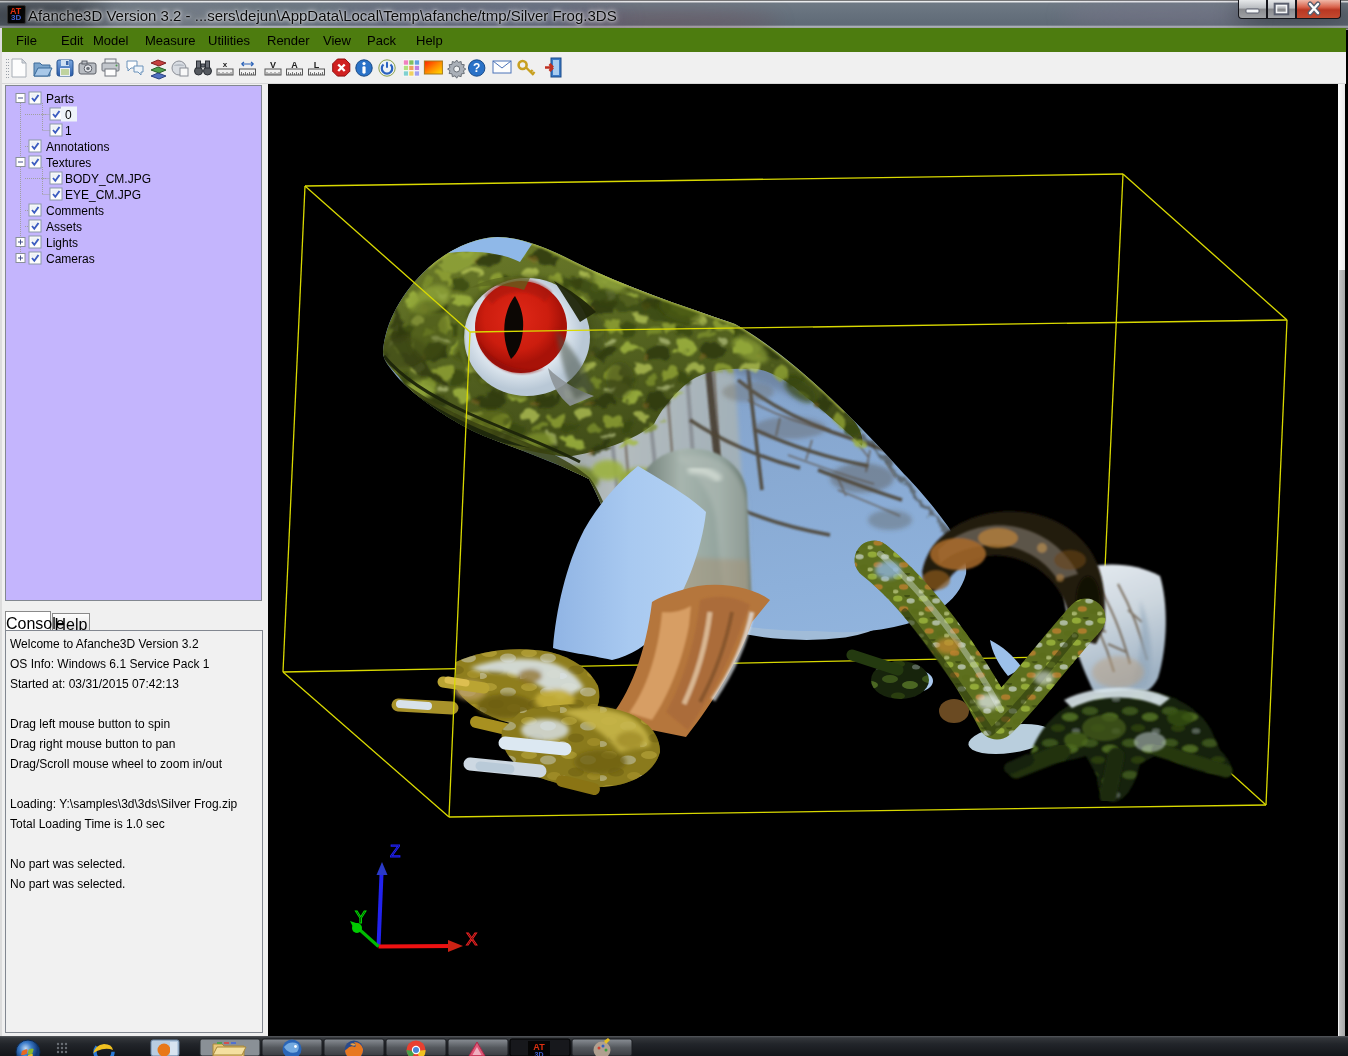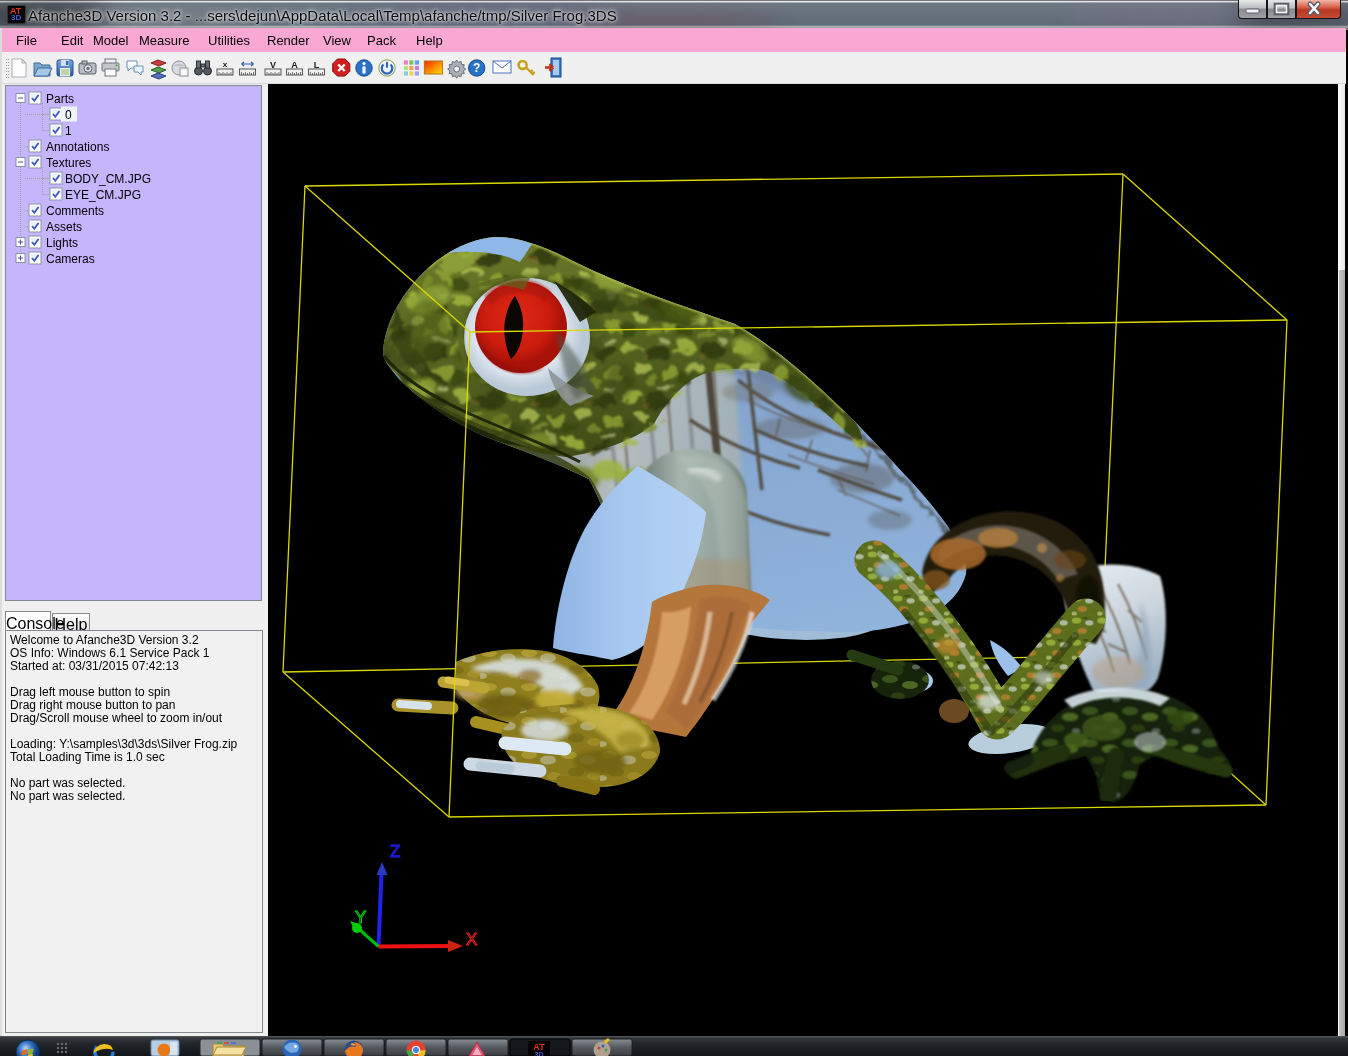--- a/index.html
+++ b/index.html
@@ -4,31 +4,31 @@
 html,body{margin:0;padding:0;width:1348px;height:1056px;overflow:hidden;background:#000;font-family:"Liberation Sans",sans-serif;}
 .abs{position:absolute;}
 #titlebar{position:absolute;left:0;top:0;width:1348px;height:30px;
  background:linear-gradient(#000 0px,#eef0f2 1px,#e6e8ea 2px,#6e7984 3px,#66717d 14px,#5f6a76 25px,#c2c5c9 27px,#46464a 29px,#fafafa 30px);}
 .tblob{position:absolute;border-radius:50%;filter:blur(9px);}
 #titletext{position:absolute;left:28px;top:7px;font-size:15px;color:#0a0a0a;white-space:pre;
  text-shadow:0 0 4px rgba(255,255,255,.8),0 0 7px rgba(255,255,255,.75),0 0 2px rgba(255,255,255,.7);}
 #appico{position:absolute;left:7px;top:5px;width:17px;height:17px;background:#050505;border:1px solid #333;border-radius:2px;}
 #appico .at{position:absolute;left:2px;top:0px;font-size:9px;font-weight:bold;color:#e03010;}
 #appico .d3{position:absolute;left:3px;top:7px;font-size:8px;font-weight:bold;color:#4060d0;}
-#menubar{position:absolute;left:2px;top:28px;width:1344px;height:24px;background:#f9a8d4;border-bottom:1px solid #f0f0f0;}
+#menubar{position:absolute;left:2px;top:28px;width:1344px;height:24px;background:#4d7c0f;border-bottom:1px solid #f0f0f0;}
 #menubar span{position:absolute;top:5px;font-size:13px;color:#000;}
 #toolbar{position:absolute;left:2px;top:53px;width:1344px;height:30px;background:#f0f0f0;border-bottom:1px solid #d8d8d8;}
 #leftcol{position:absolute;left:2px;top:84px;width:266px;height:952px;background:#f0f0f0;}
 #treebox{position:absolute;left:3px;top:1px;width:255px;height:514px;background:#c4b5fd;border:1px solid #828790;}
 #tabrow{position:absolute;left:3px;top:527px;width:255px;height:19px;}
 .tab{position:absolute;font-size:16px;color:#000;}
 #tabconsole{left:0px;top:0px;width:46px;height:19px;background:#fff;border:1px solid #8a8a8a;border-bottom:none;z-index:2;text-align:center;padding-top:3px;box-sizing:border-box;}
 #tabhelp{left:47px;top:2px;width:38px;height:17px;background:linear-gradient(#fdfdfd,#e4e4e4);border:1px solid #8a8a8a;border-bottom:none;text-align:center;padding-top:2px;box-sizing:border-box;}
 #consolebox{position:absolute;left:3px;top:546px;width:256px;height:401px;background:#f1f1f1;border:1px solid #828790;z-index:1;}
-#consoletext{position:absolute;left:4px;top:3px;font-size:12px;line-height:13px;color:#000;white-space:pre;}
+#consoletext{position:absolute;left:4px;top:3px;font-size:12px;line-height:20px;color:#000;white-space:pre;}
 #vp{position:absolute;left:268px;top:84px;}
 #rightstrip1{position:absolute;left:1338px;top:84px;width:7px;height:186px;background:linear-gradient(90deg,#fdfdfd,#e9e9e9);}
 #rightstrip2{position:absolute;left:1338px;top:270px;width:7px;height:766px;background:linear-gradient(90deg,#f2f2f2 0 1.5px,#c2c2c2 1.5px,#a6a6a6);}
 #taskbar{position:absolute;left:0;top:1036px;width:1348px;height:20px;z-index:4;
  background:linear-gradient(#56595e 0px,#33363a 2px,#22252a 8px,#131519 20px);}
 
 #winbtns{position:absolute;left:1238px;top:0;width:103px;height:19px;}
 .wb{position:absolute;top:0;height:19px;box-sizing:border-box;border:1px solid #14141a;border-top:none;}
 #wbmin{left:0;width:29px;background:linear-gradient(#e6e8ea 0%,#b9bcc0 45%,#88898d 50%,#9fa1a5 100%);border-bottom-left-radius:4px;}
 #wbmax{left:29px;width:29px;background:linear-gradient(#e6e8ea 0%,#b9bcc0 45%,#88898d 50%,#9fa1a5 100%);}
@@ -57,21 +57,21 @@
   <rect x="37" y="4" width="13" height="10" fill="none" stroke="#5a5f6e" stroke-width="2.6"></rect>
   <rect x="38.5" y="5.5" width="10" height="7" fill="none" stroke="#f4f6f8" stroke-width="1.6"></rect>
   <path d="M72 4 L80 13 M80 4 L72 13" stroke="#5a5f6e" stroke-width="5" stroke-linecap="round"></path>
   <path d="M72 4 L80 13 M80 4 L72 13" stroke="#fdfdfd" stroke-width="2.4" stroke-linecap="round"></path>
  </svg>
 </div>
 <div id="menubar">
  <span style="left:14px">File</span>
  <span style="left:59px">Edit</span>
  <span style="left:91px">Model</span>
- <span style="left:137px">Measure</span>
+ <span style="left:143px">Measure</span>
  <span style="left:206px">Utilities</span>
  <span style="left:265px">Render</span>
  <span style="left:321px">View</span>
  <span style="left:365px">Pack</span>
  <span style="left:414px">Help</span>
 </div>
 <div id="toolbar"><svg width="1344" height="30" id="tbicons">
 <defs>
 <linearGradient id="gflop" x1="0" y1="0" x2="0" y2="1">
           <stop offset="0" stop-color="#7aa8e0"></stop>

